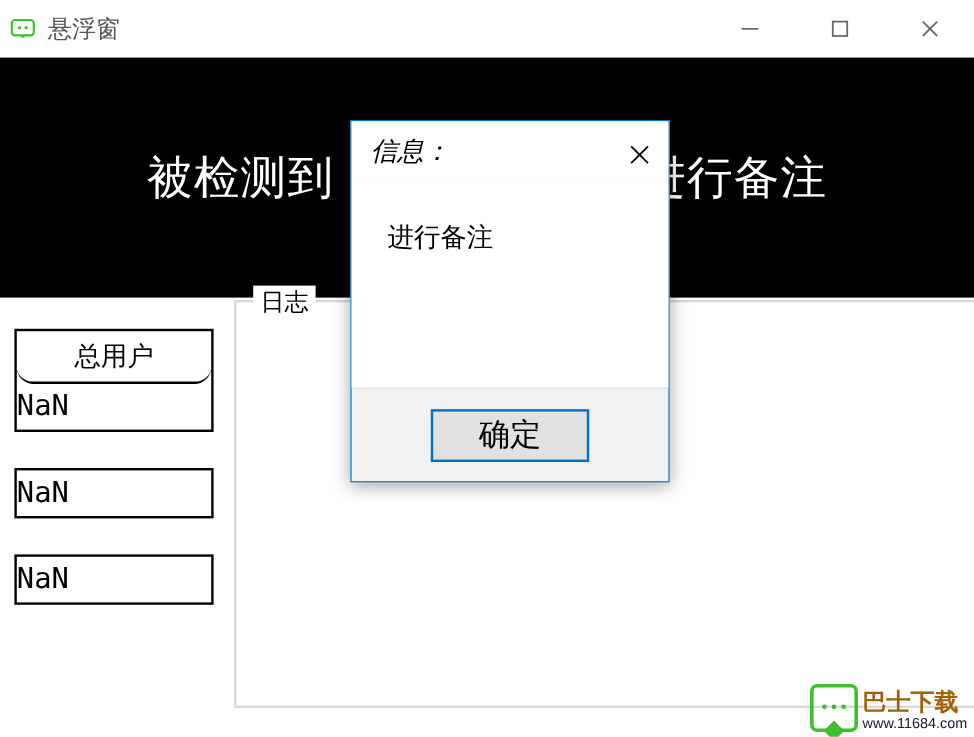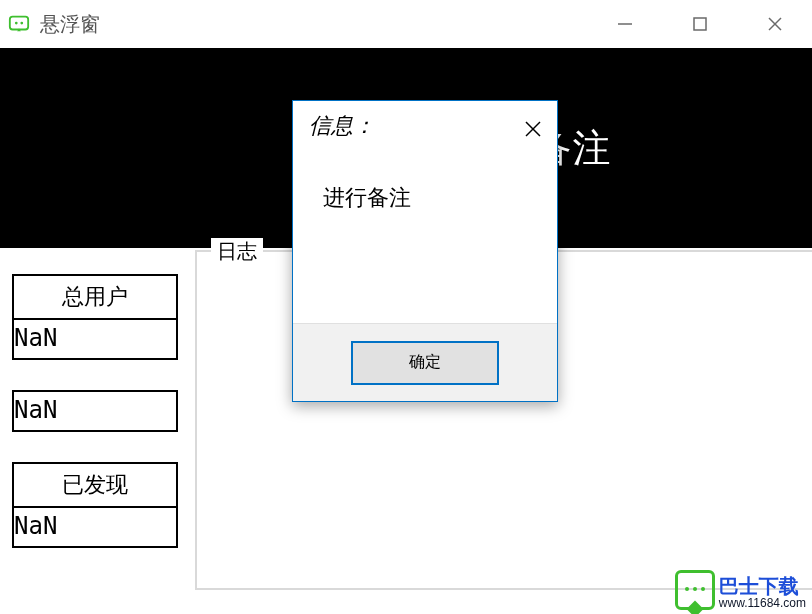--- a/index.html
+++ b/index.html
@@ -80,20 +80,21 @@
 
   .stat {
     border: 2px solid #000;
     margin-bottom: 30px;
   }
   .stat-label {
     text-align: center;
     font-size: 22px;
     padding: 6px 0;
     border-bottom: 2px solid #000;
+    border-radius: 14px;
   }
   .stat-value {
     font-family: monospace;
     font-size: 24px;
     padding: 4px 0 6px 0;
   }
 
   .log-area {
     position: absolute;
     left: 195px;
@@ -167,25 +168,25 @@
     font-size: 22px;
   }
   .dialog-footer {
     height: 78px;
     display: flex;
     align-items: center;
     justify-content: center;
     border-top: 1px solid #e0e0e0;
   }
   .ok-button {
-    width: 148px;
+    width: 132px;
     height: 44px;
     background: #e1e1e1;
     border: 2px solid #0071c5;
-    font-size: 16px;
+    font-size: 26px;
     display: flex;
     align-items: center;
     justify-content: center;
     outline: none;
   }
 
   
   .watermark {
     position: absolute;
     right: 6px;
@@ -222,21 +223,21 @@
     height: 12px;
     background: #3fbf2f;
     transform: translateX(-50%) rotate(45deg);
   }
   .wm-text {
     display: flex;
     flex-direction: column;
     line-height: 1.1;
   }
   .wm-name {
-    color: #1d4ed8;
+    color: #a16207;
     font-weight: bold;
     font-size: 20px;
   }
   .wm-url {
     color: #0f172a;
     font-size: 12px;
   }
 </style>
 </head>
 <body>
@@ -265,35 +266,35 @@
     <div class="win-btn">
       <svg viewBox="0 0 18 18">
           <line x1="3" y1="3" x2="15" y2="15" stroke="#6a6a6a" stroke-width="1.5"></line>
           <line x1="15" y1="3" x2="3" y2="15" stroke="#6a6a6a" stroke-width="1.5"></line>
         </svg>
     </div>
   </div>
 </div>
 
 <div class="banner">
+  <span class="banner-left">被检测到</span>
   <span class="banner-gap"></span>
   <span class="banner-right">进行备注</span>
 </div>
 
 <div class="main">
   <div class="left-col">
     <div class="stat">
       <div class="stat-label">总用户</div>
       <div class="stat-value">NaN</div>
     </div>
     <div class="stat">
       <div class="stat-value">NaN</div>
     </div>
     <div class="stat">
-      <div class="stat-label">已发现</div>
       <div class="stat-value">NaN</div>
     </div>
   </div>
 
   <div class="log-area">
     <span class="log-label">日志</span>
     <div class="scrollbar">
       <div class="scroll-up">︿</div>
     </div>
   </div>

